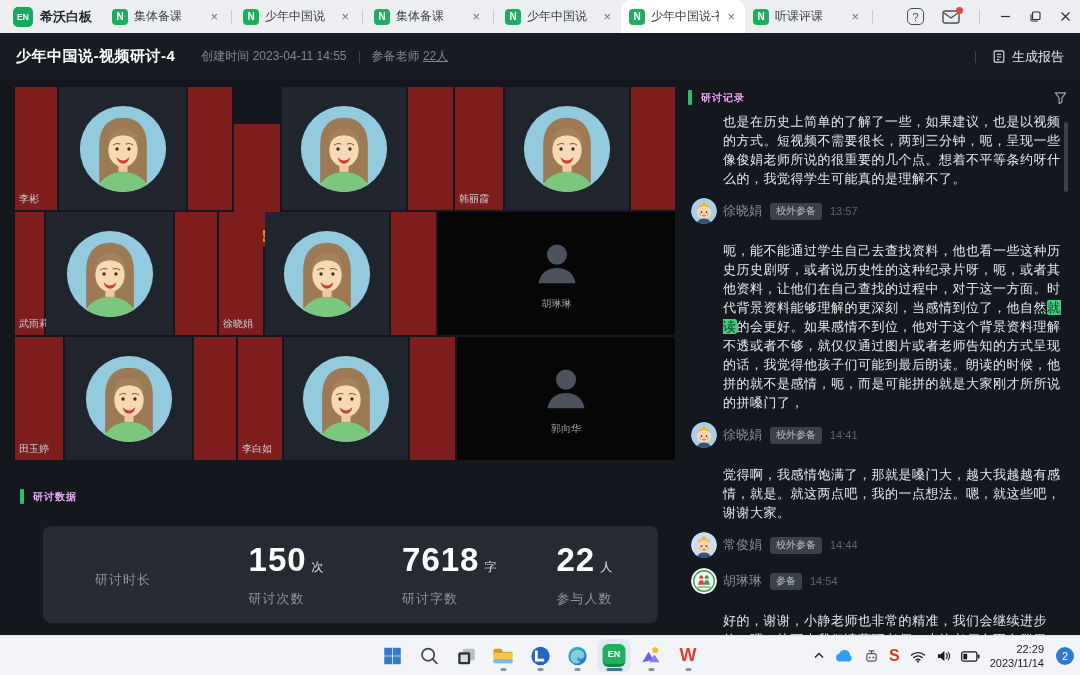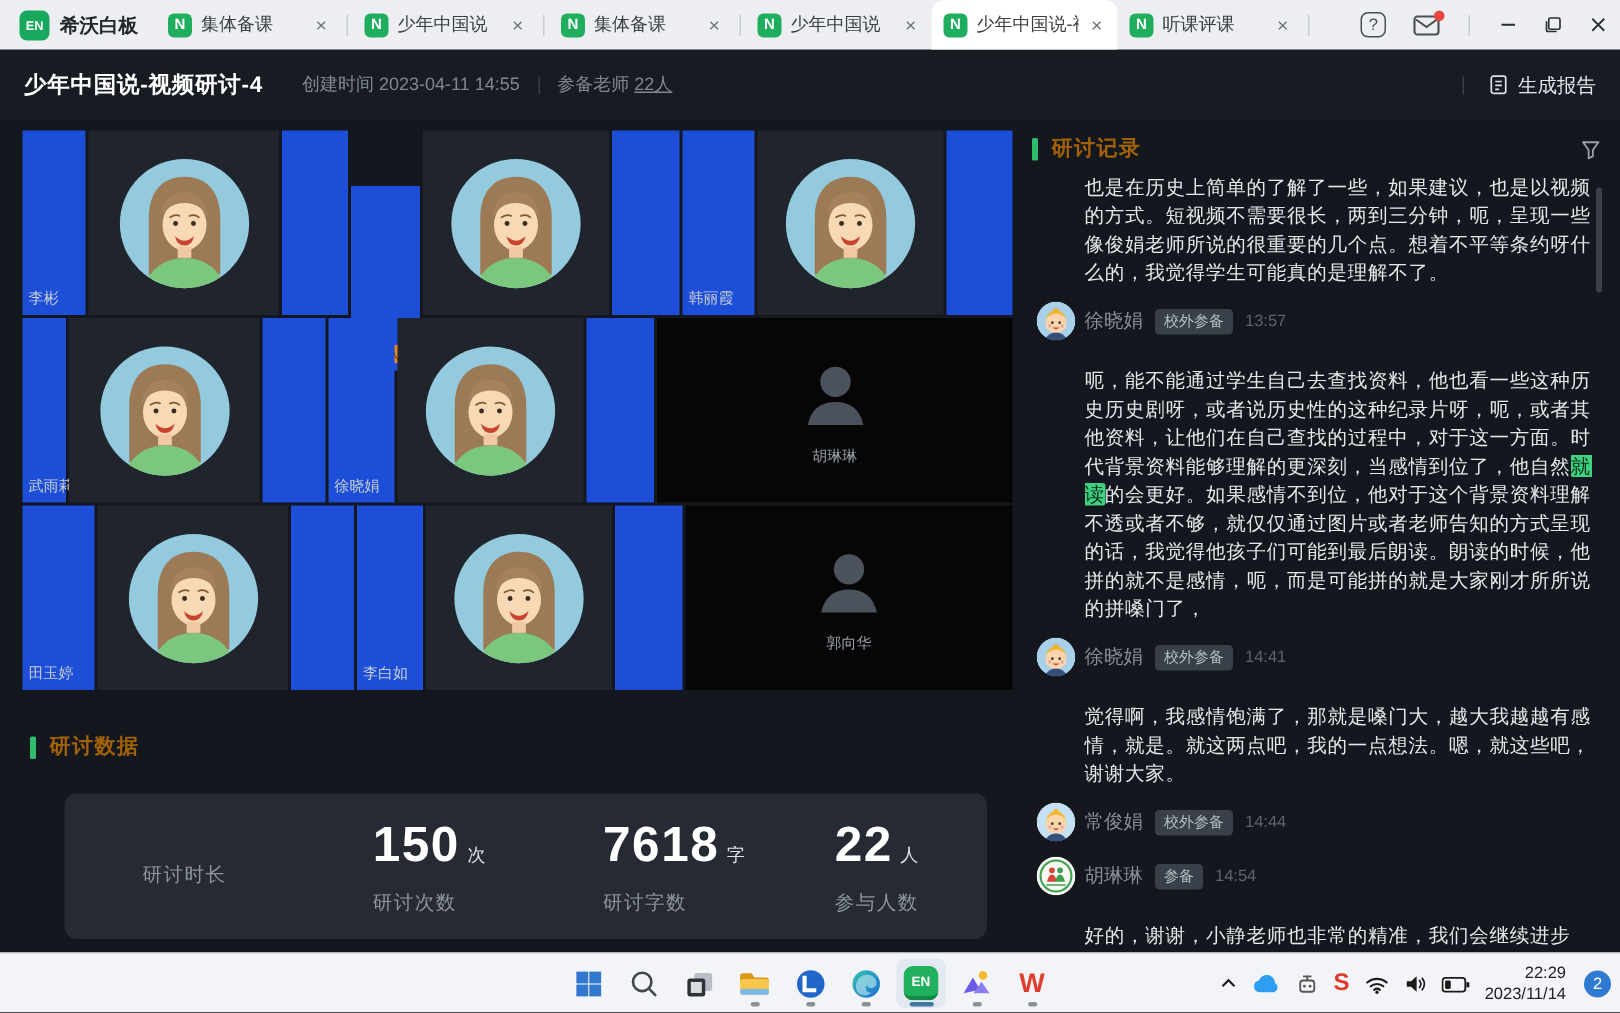--- a/index.html
+++ b/index.html
@@ -31,29 +31,29 @@
   .h-title{font-size:15px;font-weight:bold;color:#fff;letter-spacing:.5px;}
   .h-meta{font-size:12px;color:#80878f;margin-left:26px;}
   .hsep{display:inline-block;width:1px;height:12px;background:#39404a;margin:0 12px;vertical-align:-2px;}
   .h-link{color:#80878f;text-decoration:underline;}
   .h-spacer{flex:1;}
   .report-btn{display:flex;align-items:center;gap:6px;font-size:13px;color:#e2e5e9;}
   
   .main{position:relative;height:555px;background:#14171d;}
   .left{position:absolute;left:15px;top:7px;width:660px;}
   .vrow{display:flex;gap:2px;margin-bottom:2px;height:123px;}
-  .tile{position:relative;background:#1d4ed8;height:123px;flex:none;}
+  .tile{position:relative;background:#7f1d1d;height:123px;flex:none;}
   .tile.av{background:#20242c;display:flex;align-items:center;justify-content:center;}
   .tile.off{background:#060606;display:flex;flex-direction:column;align-items:center;justify-content:center;gap:7px;flex:1;}
   .tile-name{position:absolute;left:4px;bottom:4px;font-size:10px;color:#c8cdd3;display:flex;align-items:center;gap:2px;white-space:nowrap;}
   .tile-badge{background:#e5862c;color:#4d2c00;font-size:9px;padding:0 2px;border-radius:2px;line-height:12px;}
   .off-name{font-size:10px;color:#9aa0a8;}
   .sec-title{display:flex;align-items:center;gap:9px;margin-top:29px;margin-left:5px;}
   .sec-bar{width:4px;height:15px;background:#2ebd6b;border-radius:1px;}
-  .sec-text{font-size:14px;font-weight:bold;color:#a16207;letter-spacing:1px;}
+  .sec-text{font-size:10px;font-weight:bold;color:#f0abfc;letter-spacing:1px;}
   .stats-card{margin:22px 0 0 28px;width:615px;height:97px;background:#262b33;border-radius:8px;
     display:flex;align-items:center;}
   .stat{flex:1;padding-left:52px;}
   .stat-nums{display:flex;align-items:baseline;}
   .stat-v{font-size:33px;font-weight:bold;color:#fff;letter-spacing:1px;}
   .stat-u{font-size:12px;color:#dfe3e7;margin:0 8px 0 5px;}
   .stat-label{font-size:13px;color:#8d949d;margin-top:11px;letter-spacing:1px;}
   
   .rpanel{position:absolute;left:678px;top:0;bottom:0;width:402px;padding:10px 12px 0 10px;
     display:flex;flex-direction:column;}

